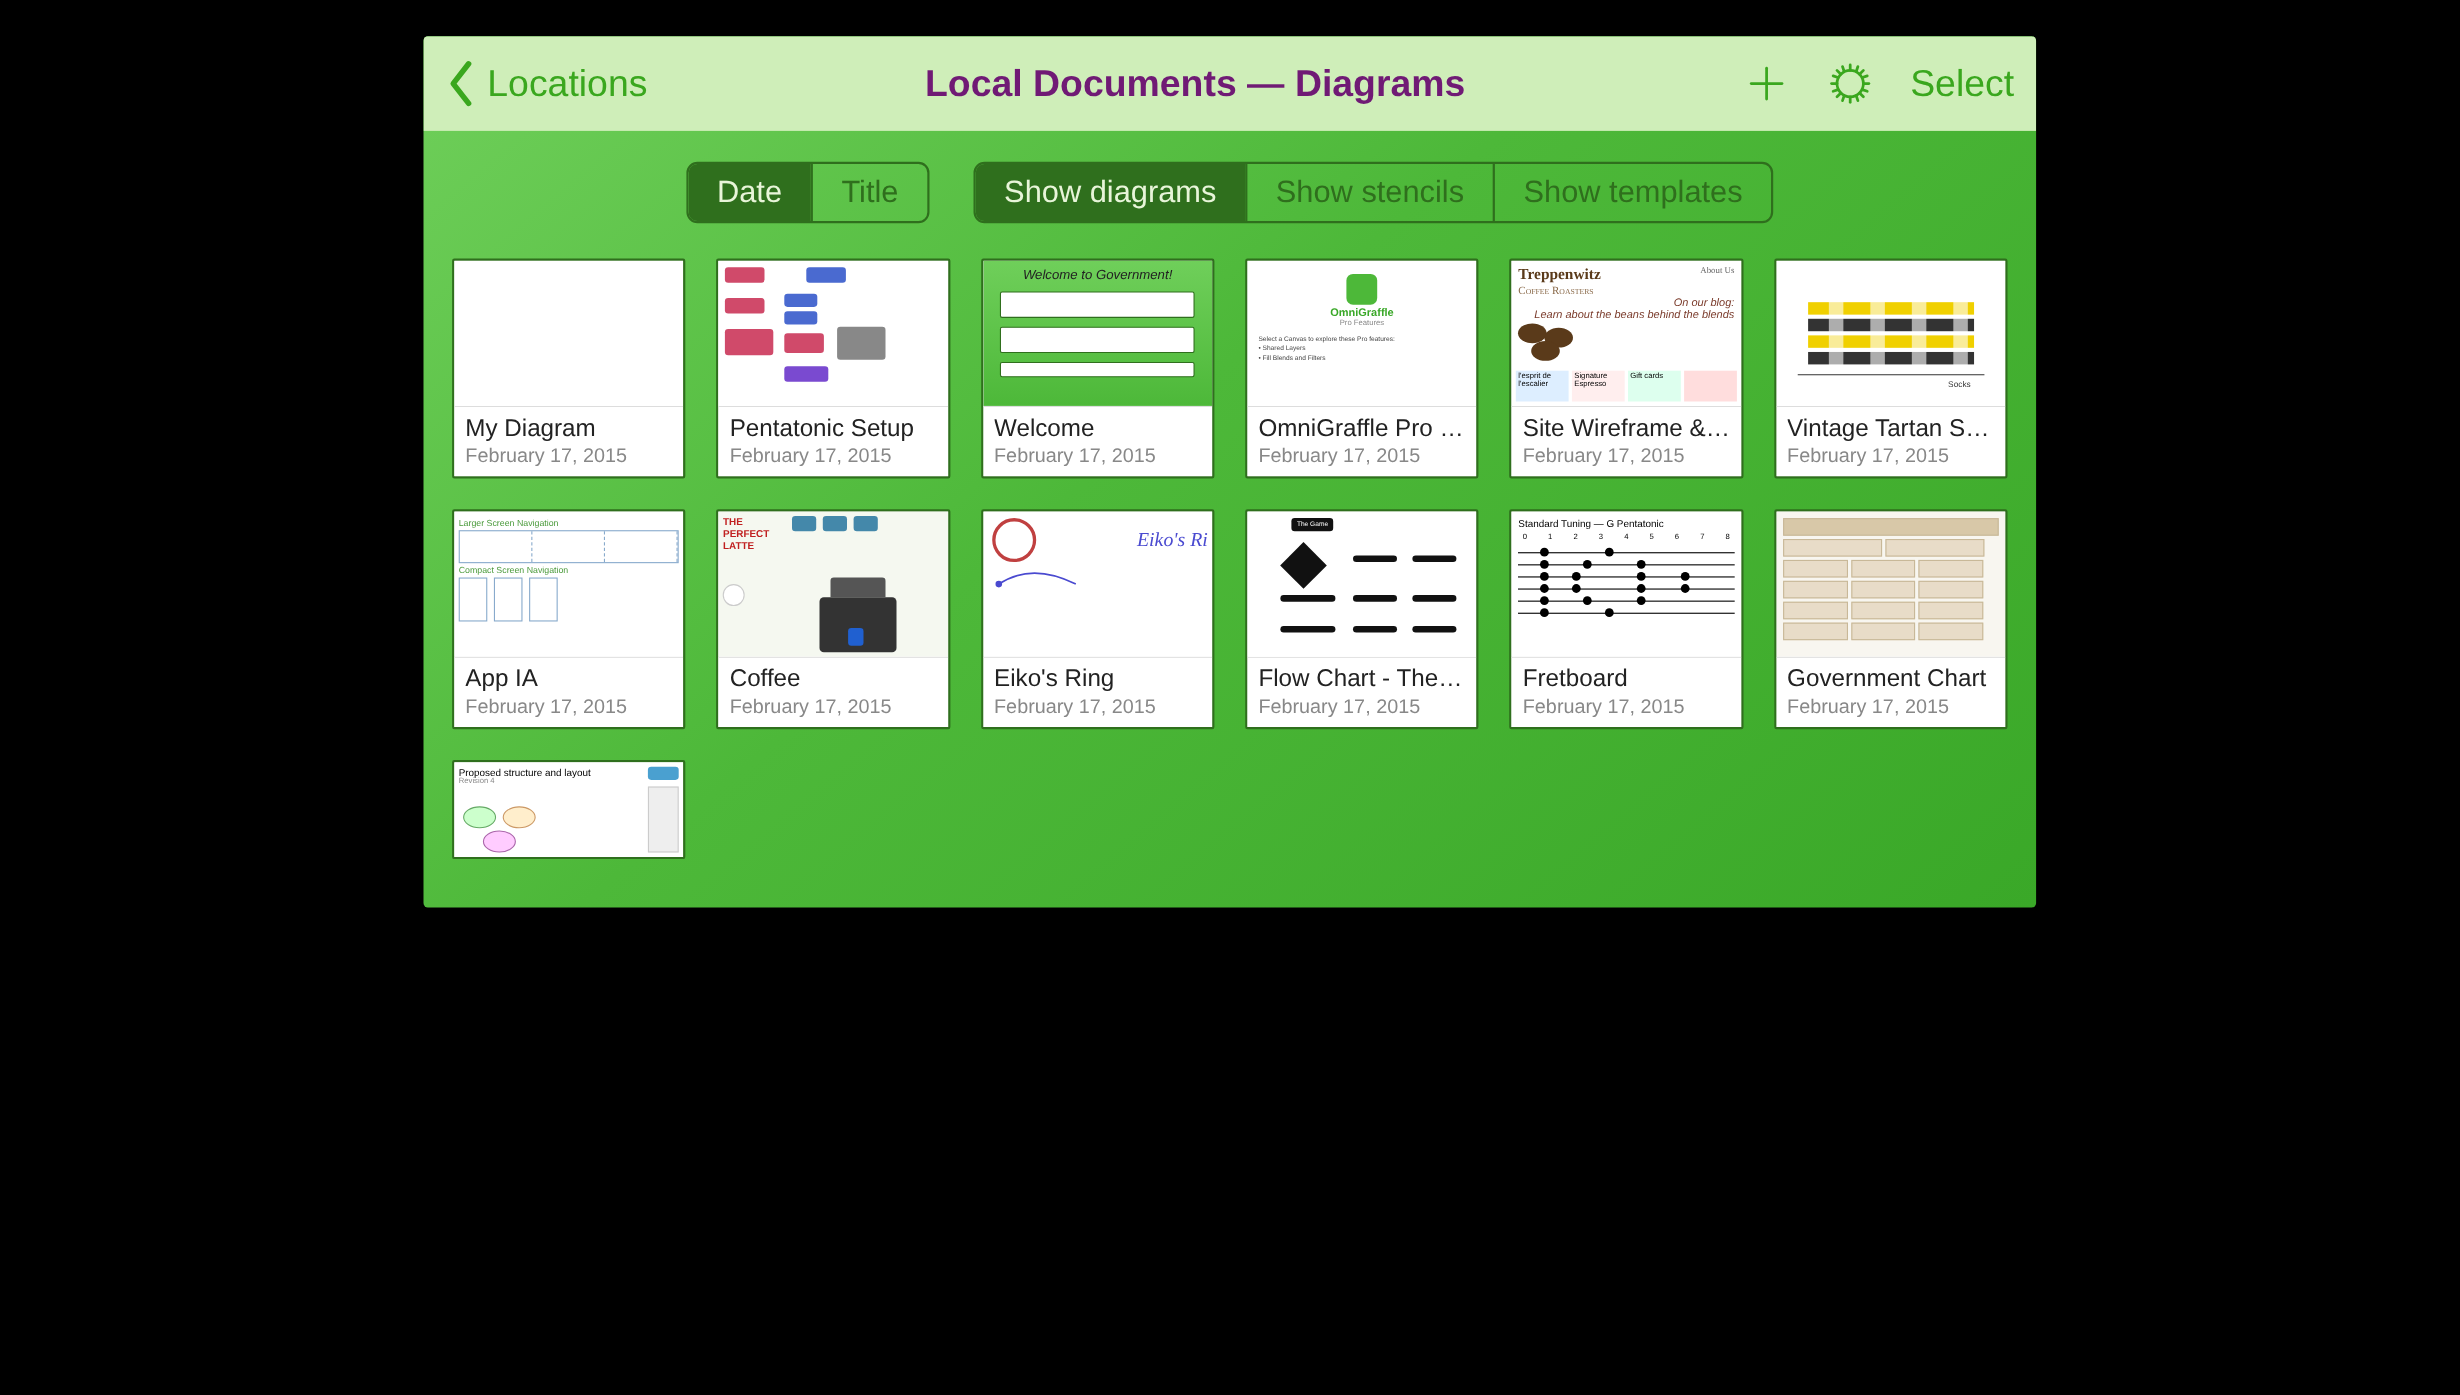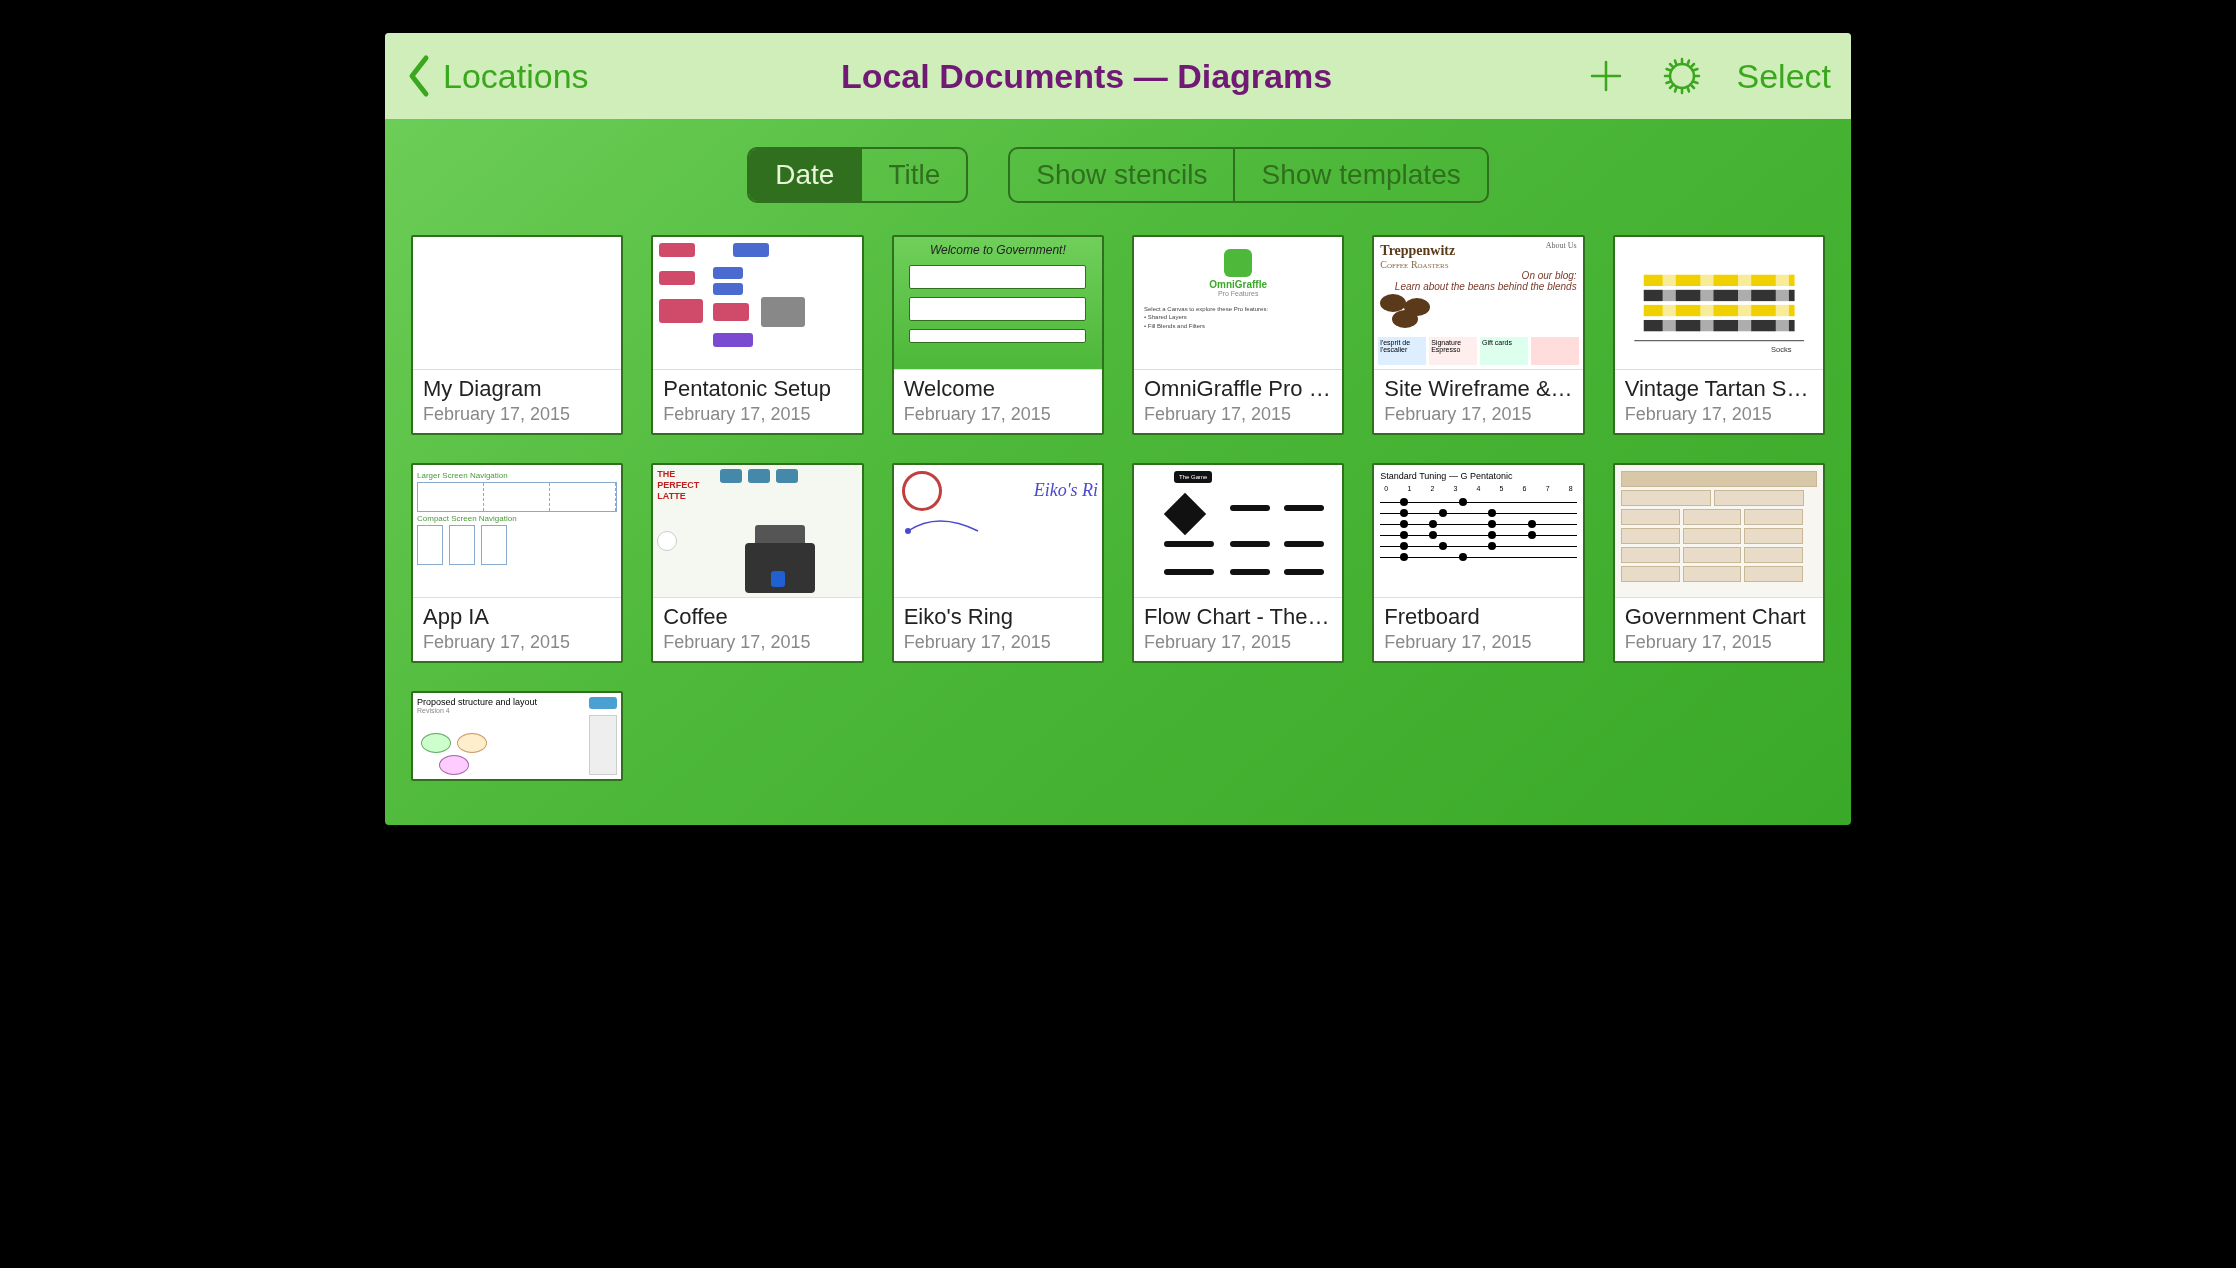--- a/index.html
+++ b/index.html
@@ -230,20 +230,21 @@
         <span class="select-label">Select</span>
       </div>
     </div>
 
     <div class="filter-row">
       <div class="seg">
         <button class="active">Date</button>
         <button>Title</button>
       </div>
       <div class="seg">
+        <button class="active">Show diagrams</button>
         <button>Show stencils</button>
         <button>Show templates</button>
       </div>
     </div>
 
     <div class="grid-area">
       <div class="grid">
 
         <div class="doc">
           <div class="thumb"></div>

